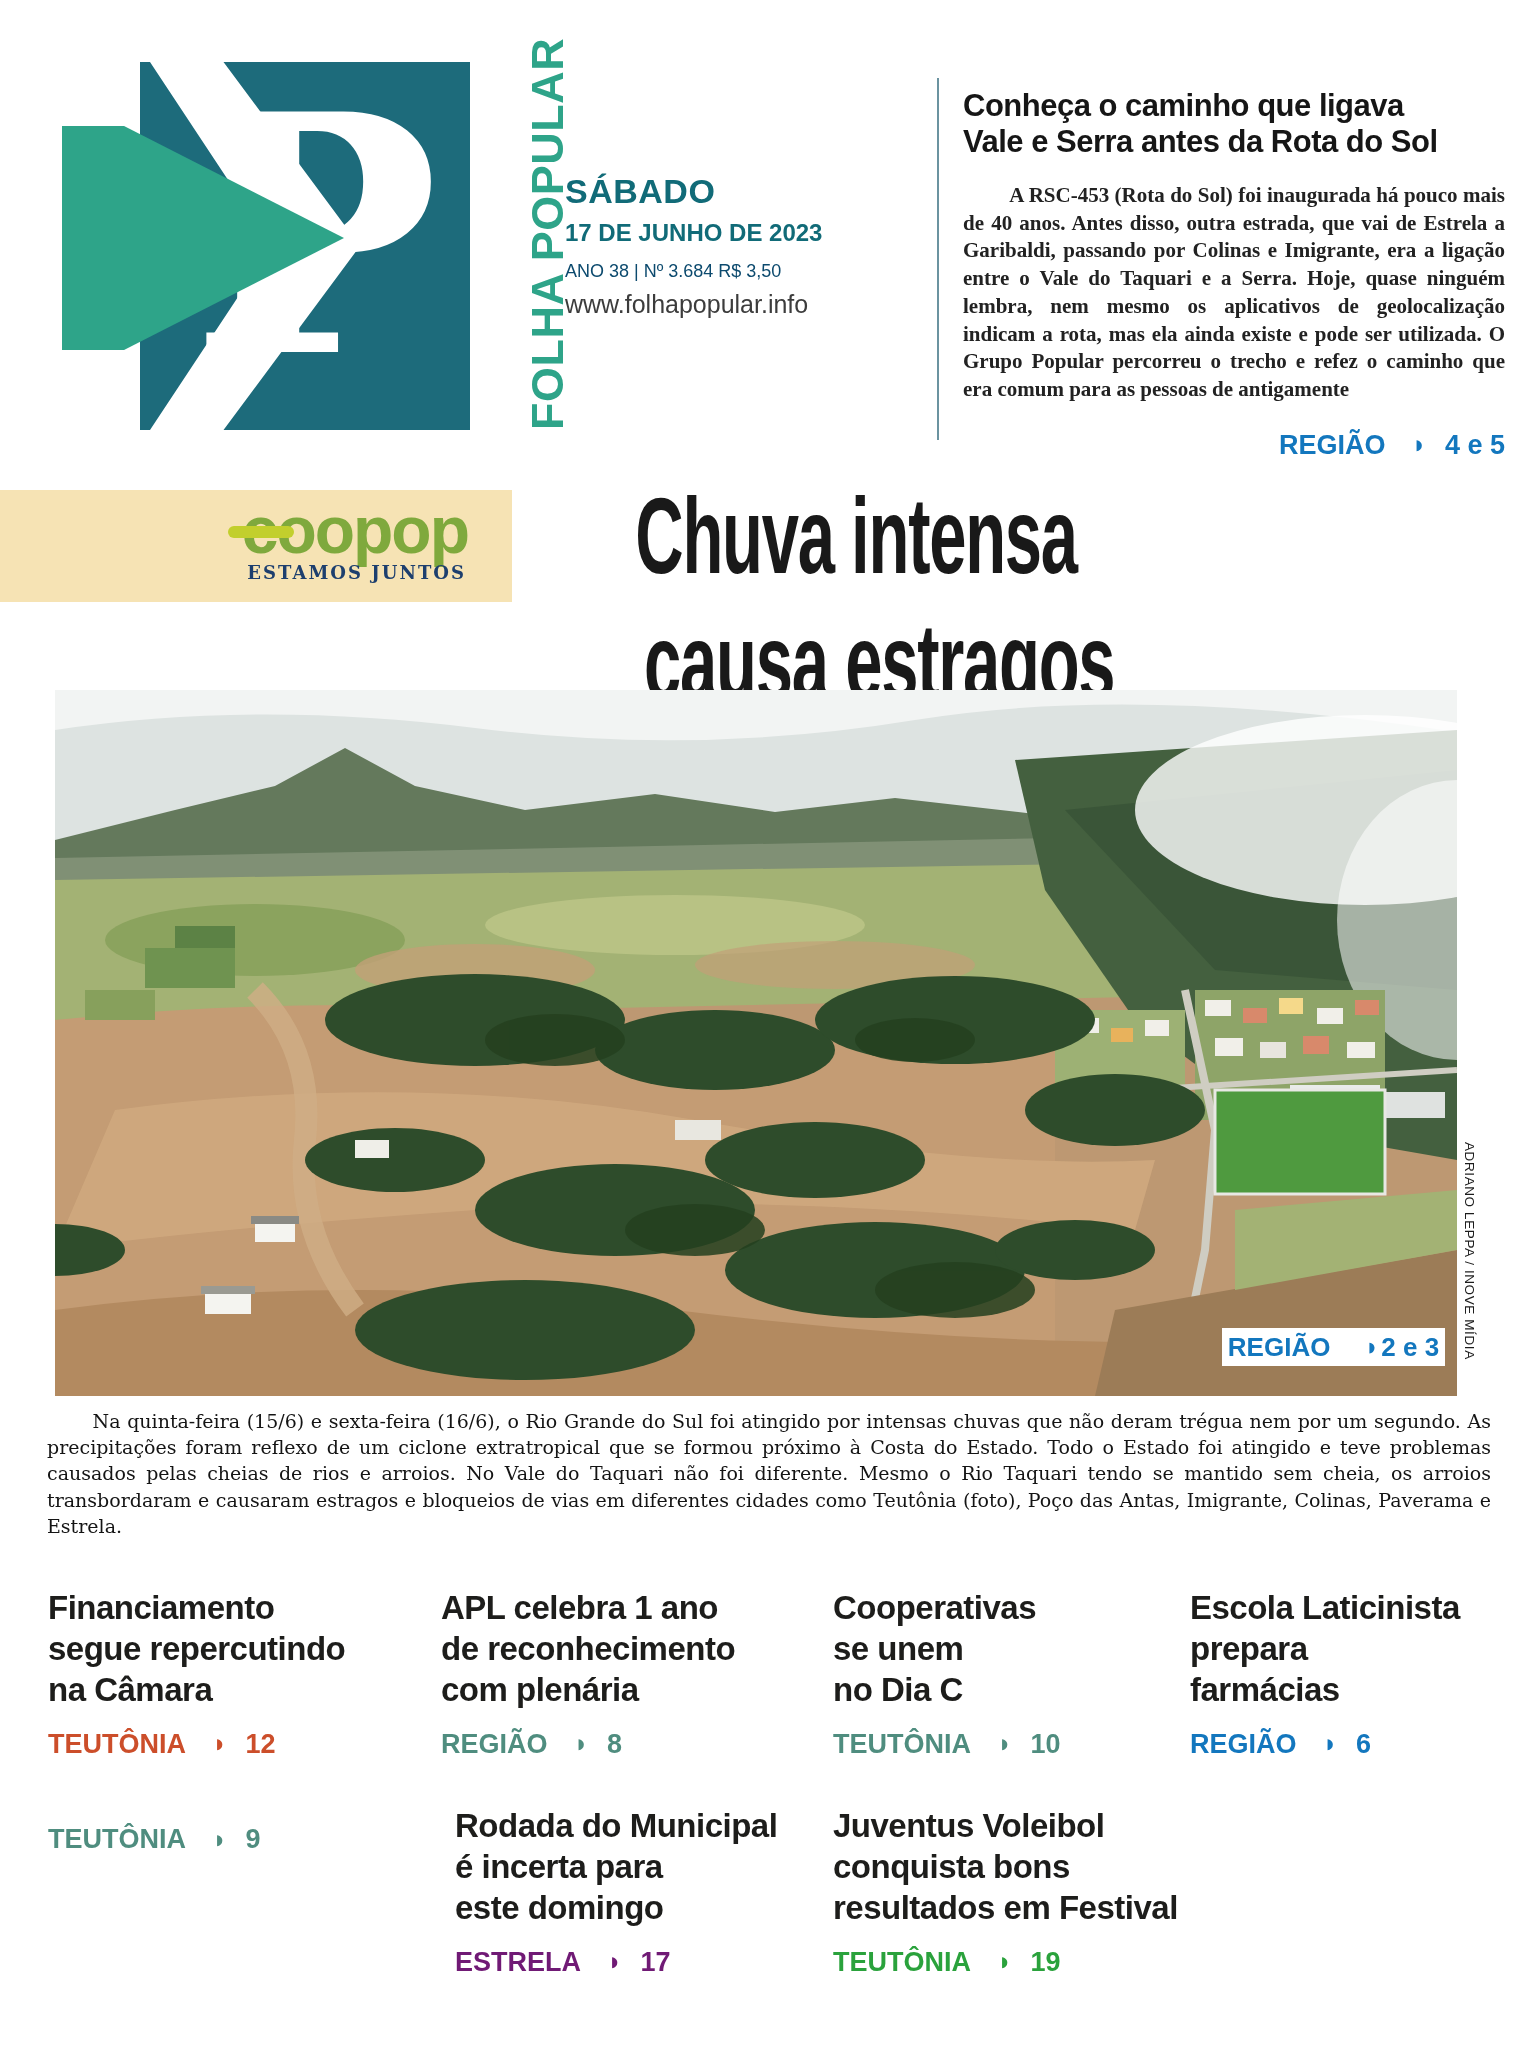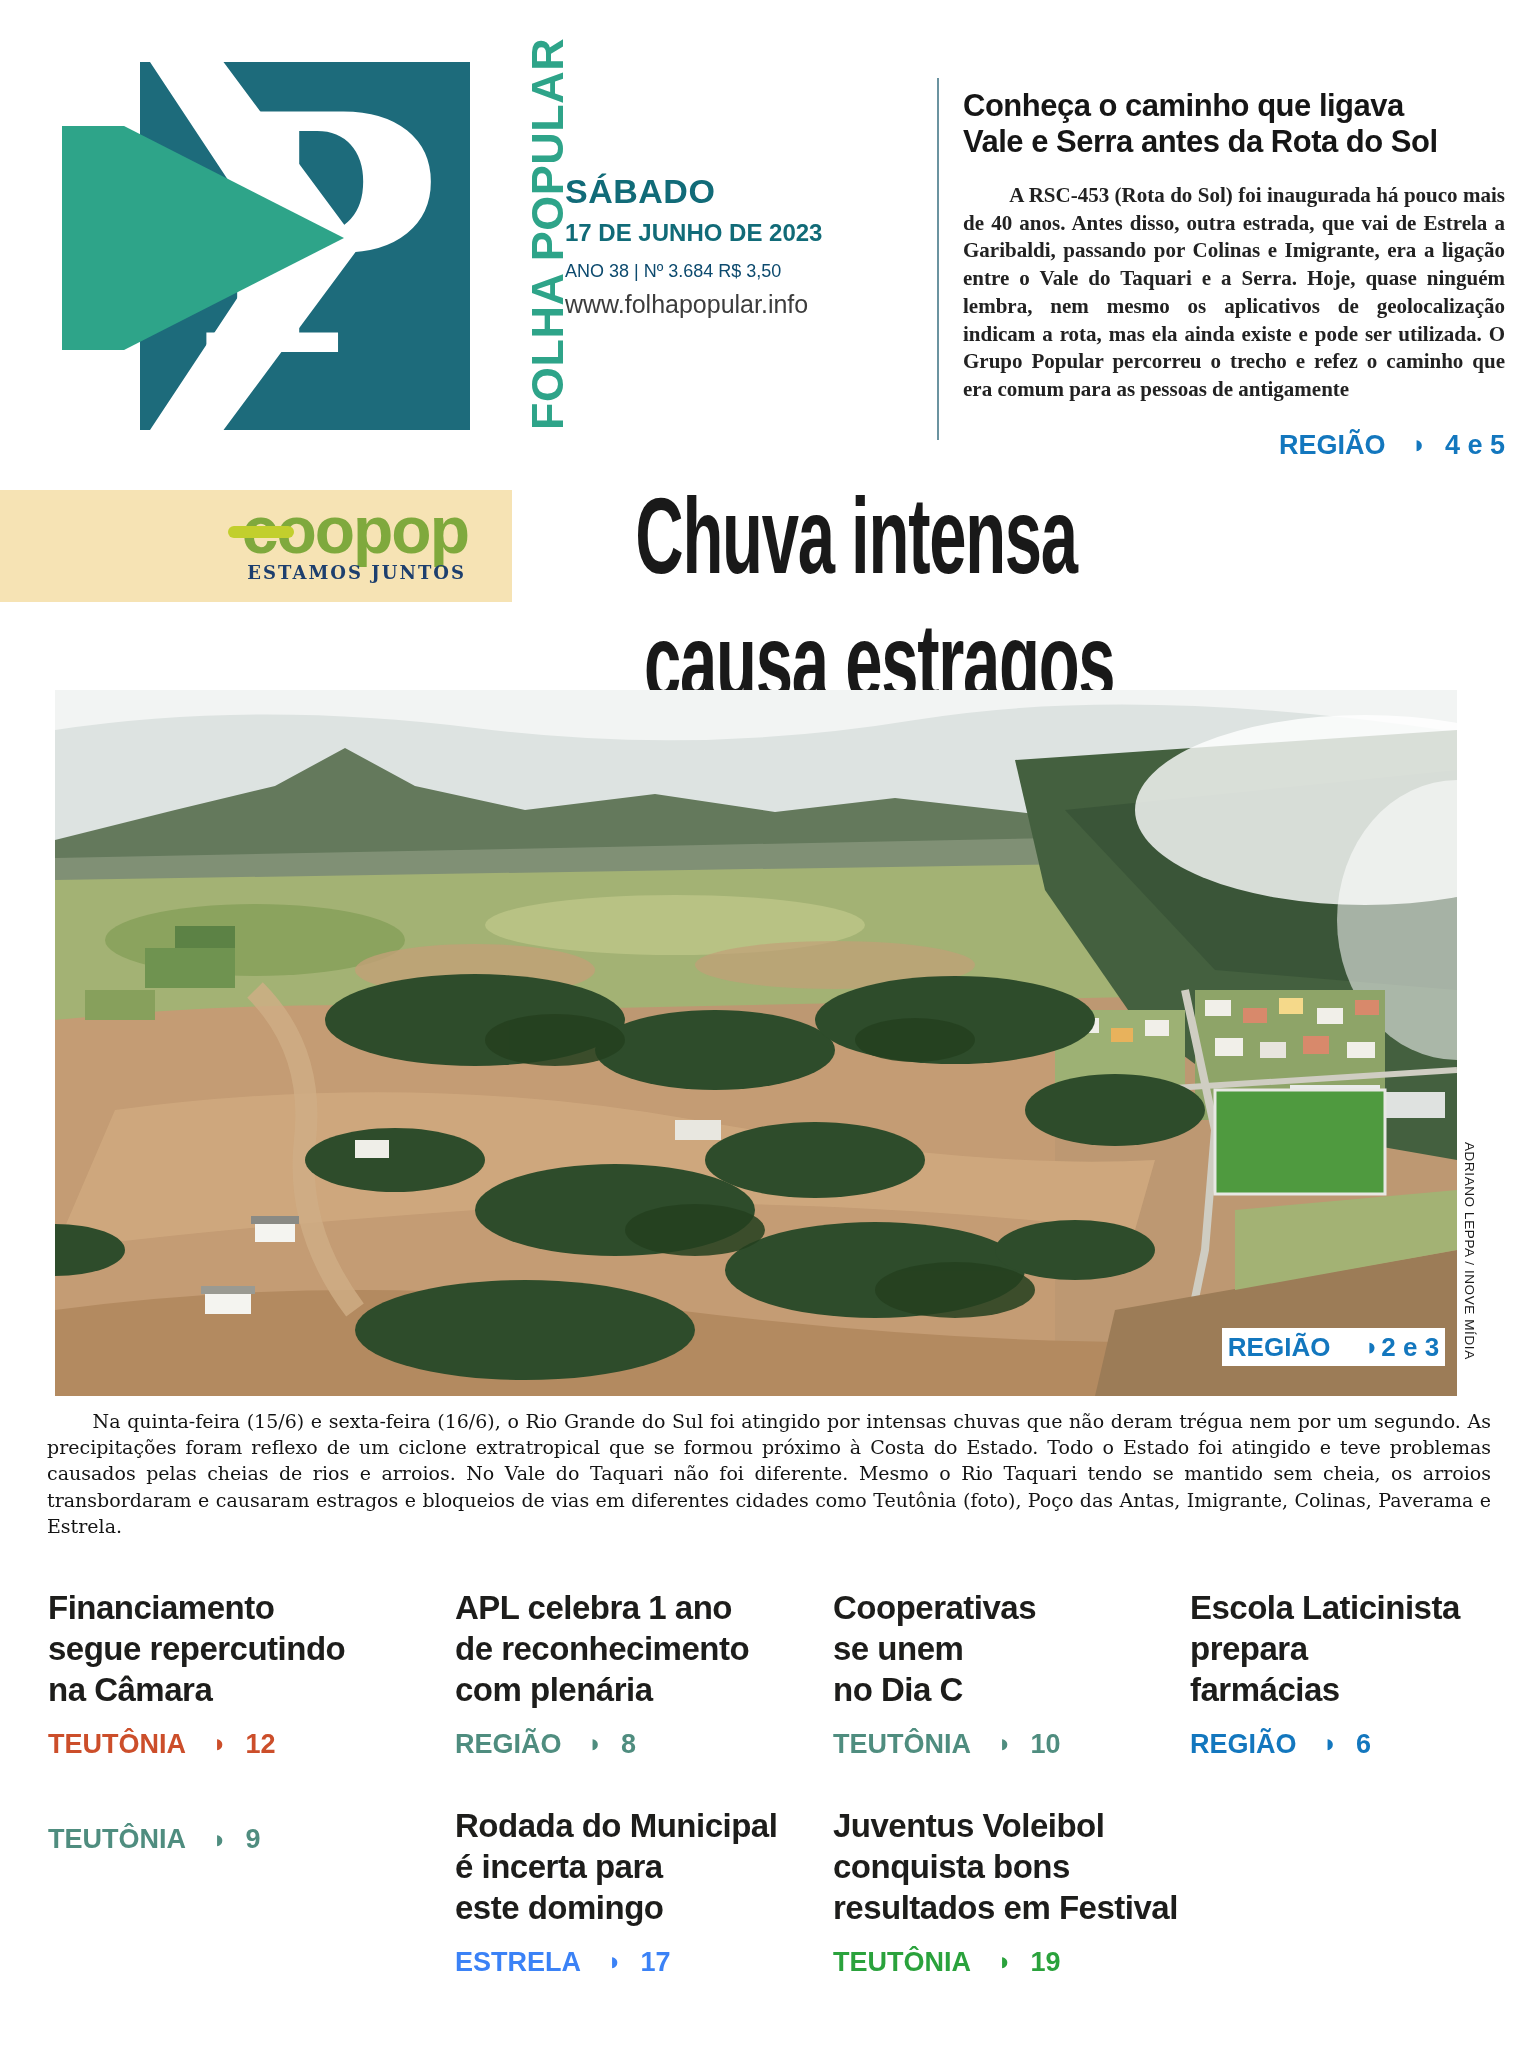--- a/index.html
+++ b/index.html
@@ -222,21 +222,21 @@
   <div class="teaser" style="left:48px;top:1588px;width:340px">
     <div class="t-head">Financiamento
 segue repercutindo
 na Câmara</div>
     <div class="tag t-tag" style="color: rgb(204, 78, 42);">
       <span>TEUTÔNIA</span>
       <span class="arrow">◗</span>
       <span>12</span>
     </div>
   </div>
-  <div class="teaser" style="left:455px;top:1588px;width:340px">
+  <div class="teaser" style="left:441px;top:1588px;width:340px">
     <div class="t-head">APL celebra 1 ano
 de reconhecimento
 com plenária</div>
     <div class="tag t-tag" style="color: rgb(79, 141, 127);">
       <span>REGIÃO</span>
       <span class="arrow">◗</span>
       <span>8</span>
     </div>
   </div>
   <div class="teaser" style="left:833px;top:1588px;width:320px">
@@ -264,21 +264,21 @@
     <div class="tag t-tag" style="color: rgb(79, 141, 127);">
       <span>TEUTÔNIA</span>
       <span class="arrow">◗</span>
       <span>9</span>
     </div>
   </div>
   <div class="teaser" style="left:455px;top:1806px;width:350px">
     <div class="t-head">Rodada do Municipal
 é incerta para
 este domingo</div>
-    <div class="tag t-tag" style="color: #3b82f6;">
+    <div class="tag t-tag" style="color: #701a75;">
       <span>ESTRELA</span>
       <span class="arrow">◗</span>
       <span>17</span>
     </div>
   </div>
   <div class="teaser" style="left:833px;top:1806px;width:360px">
     <div class="t-head">Juventus Voleibol
 conquista bons
 resultados em Festival</div>
     <div class="tag t-tag" style="color: rgb(42, 162, 60);">

